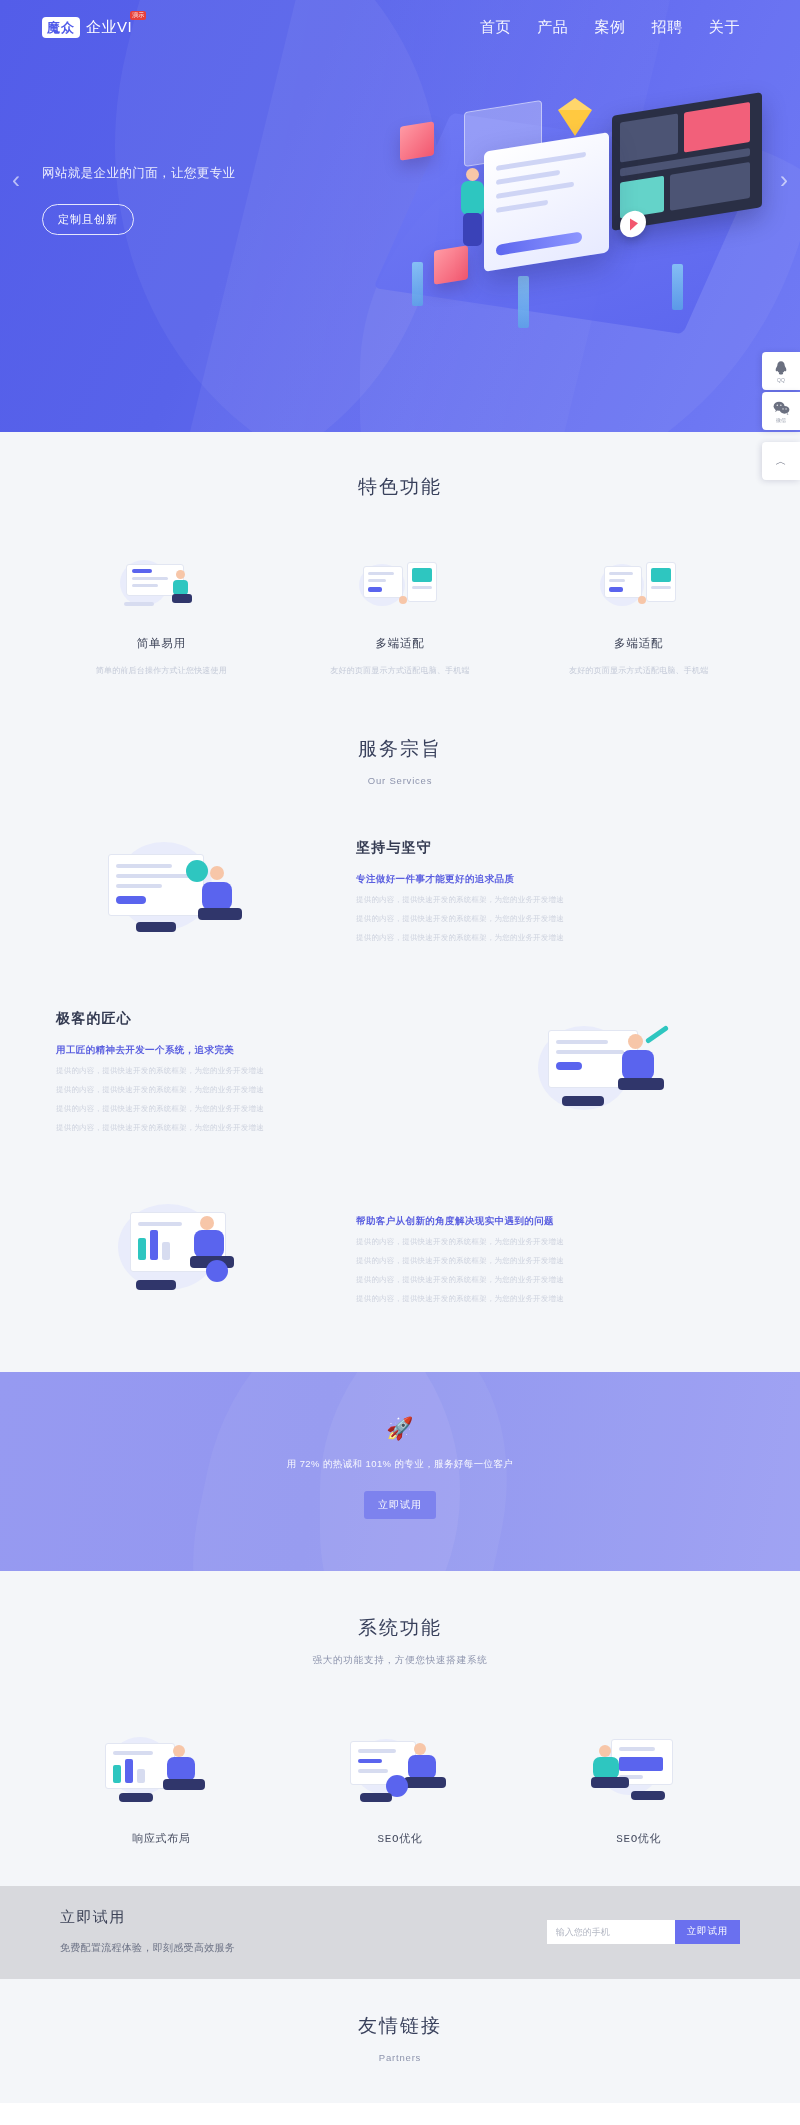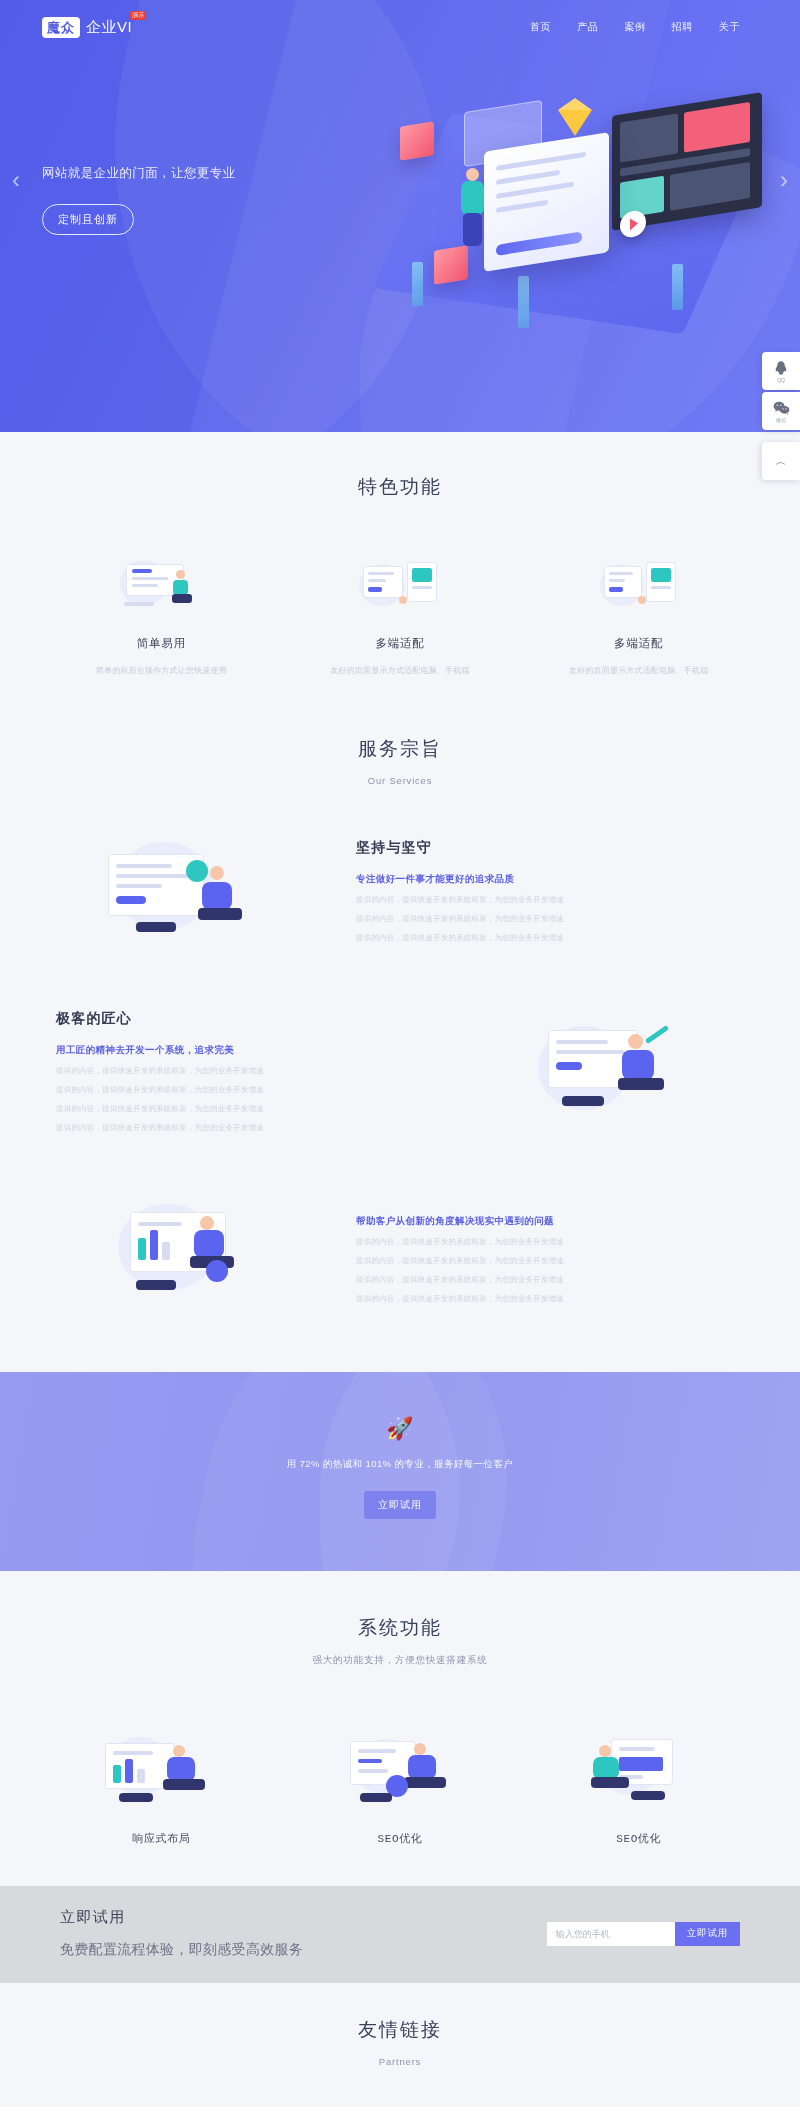--- a/index.html
+++ b/index.html
@@ -54,21 +54,21 @@
     letter-spacing: 1px;
   }
   .brand-name { color: #fff; font-size: 15px; letter-spacing: .5px; }
   .brand-badge {
     position: absolute; top: -6px; right: -14px;
     background: #e8403a; color: #fff; font-size: 6px;
     padding: 1px 2px; border-radius: 2px; line-height: 1.2;
   }
   .nav-links { margin-left: auto; display: flex; gap: 26px; padding-right: 18px; }
   .nav-links a {
-    color: rgba(255,255,255,.93); font-size: 10px;
+    color: rgba(255,255,255,.93); font-size: 15px;
     text-decoration: none; letter-spacing: .6px;
   }
 
   
   .hero-inner { position: relative; z-index: 5; display: flex; padding: 22px 42px 0 42px; }
   .hero-copy { width: 330px; padding-top: 72px; }
   .hero-title {
     color: #fff; font-size: 25px; font-weight: bold; letter-spacing: 1px;
     line-height: 1.25; white-space: nowrap;
   }
@@ -232,21 +232,21 @@
   .sys { flex: 1; text-align: center; }
   .sys-ico { height: 80px; display: flex; align-items: flex-end; justify-content: center; }
   .sys h4 { font-size: 11px; color: #464c60; font-weight: normal; margin-top: 26px; letter-spacing: .6px; }
 
   
   .trial {
     background: #d8d9dd; padding: 22px 60px 24px;
     display: flex; align-items: center;
   }
   .trial-left h3 { font-size: 15px; color: #3c4257; font-weight: normal; letter-spacing: 1.4px; }
-  .trial-left p { font-size: 14px; color: #6c7285; margin-top: 14px; letter-spacing: .3px; }
+  .trial-left p { font-size: 10px; color: #6c7285; margin-top: 14px; letter-spacing: .3px; }
   .trial-form { margin-left: auto; display: flex; }
   .trial-form input {
     width: 128px; height: 24px; border: none; outline: none;
     padding: 0 9px; font-size: 9px; color: #555; background: #fff;
     font-family: inherit;
   }
   .trial-form input::placeholder { color: #b4b8c4; }
   .trial-form button {
     background: #6a70ef; color: #fff; border: none; font-size: 9.5px;
     padding: 0 12px; height: 24px; cursor: pointer; letter-spacing: .8px;

